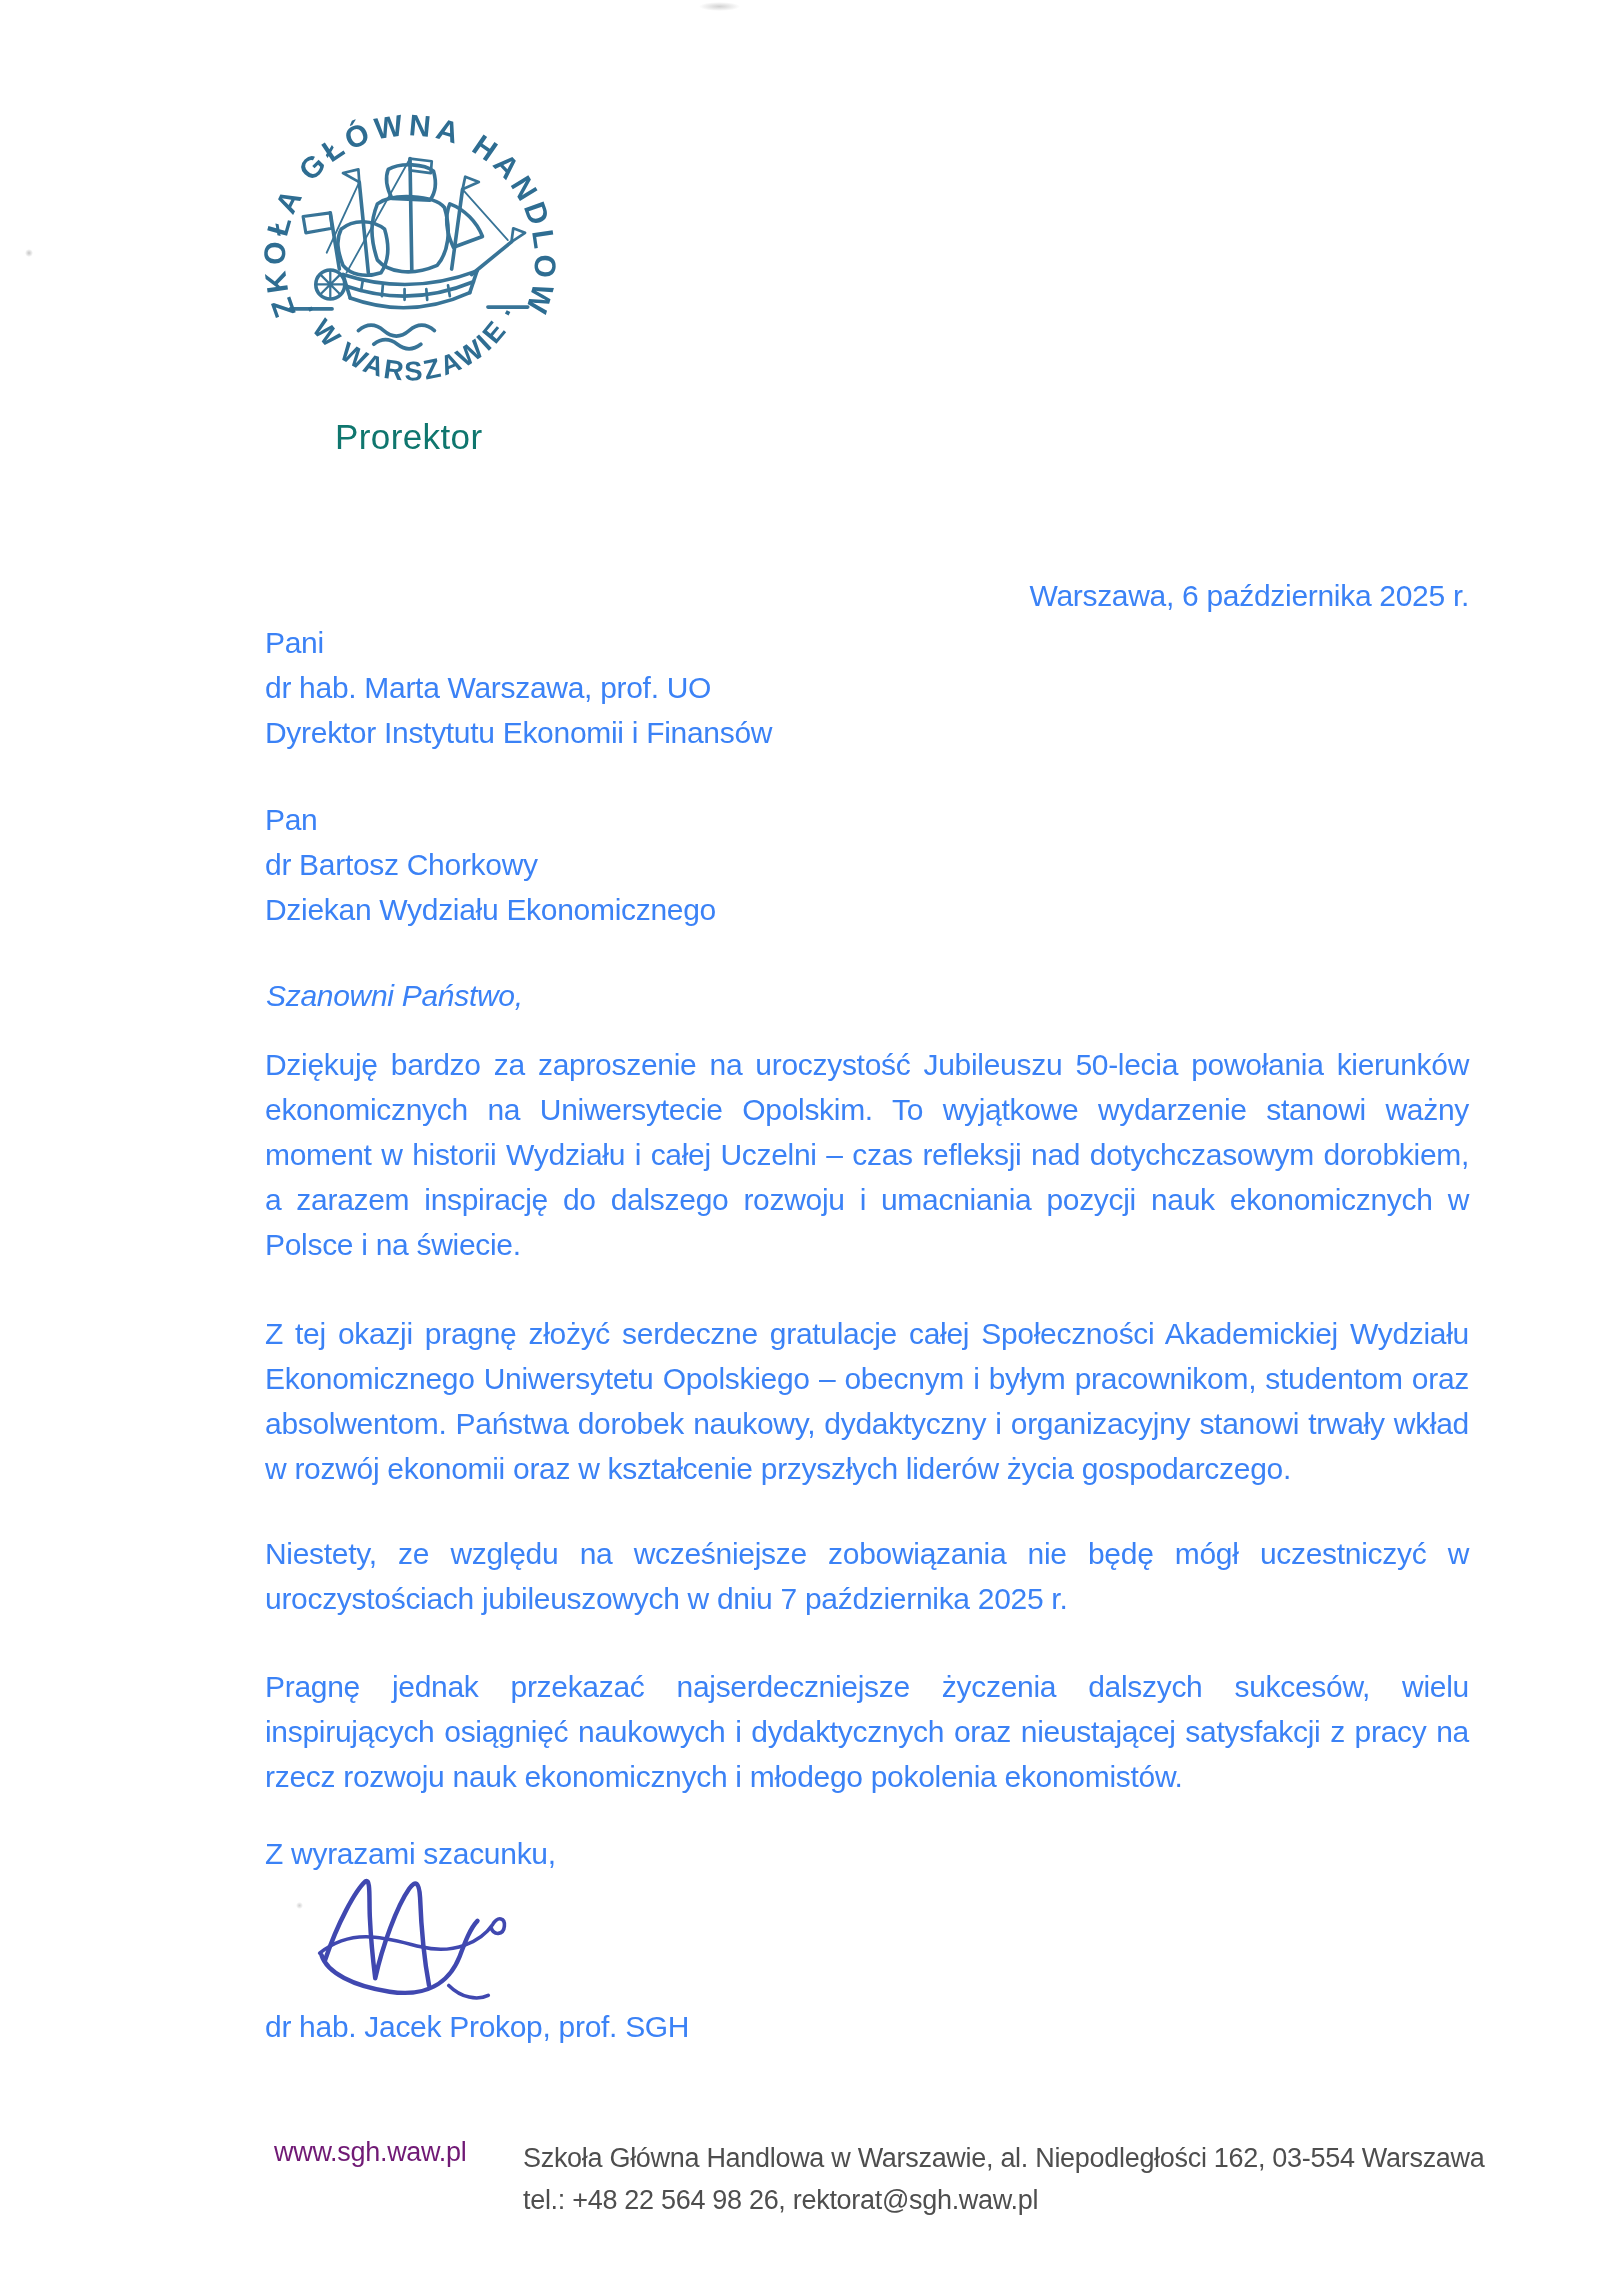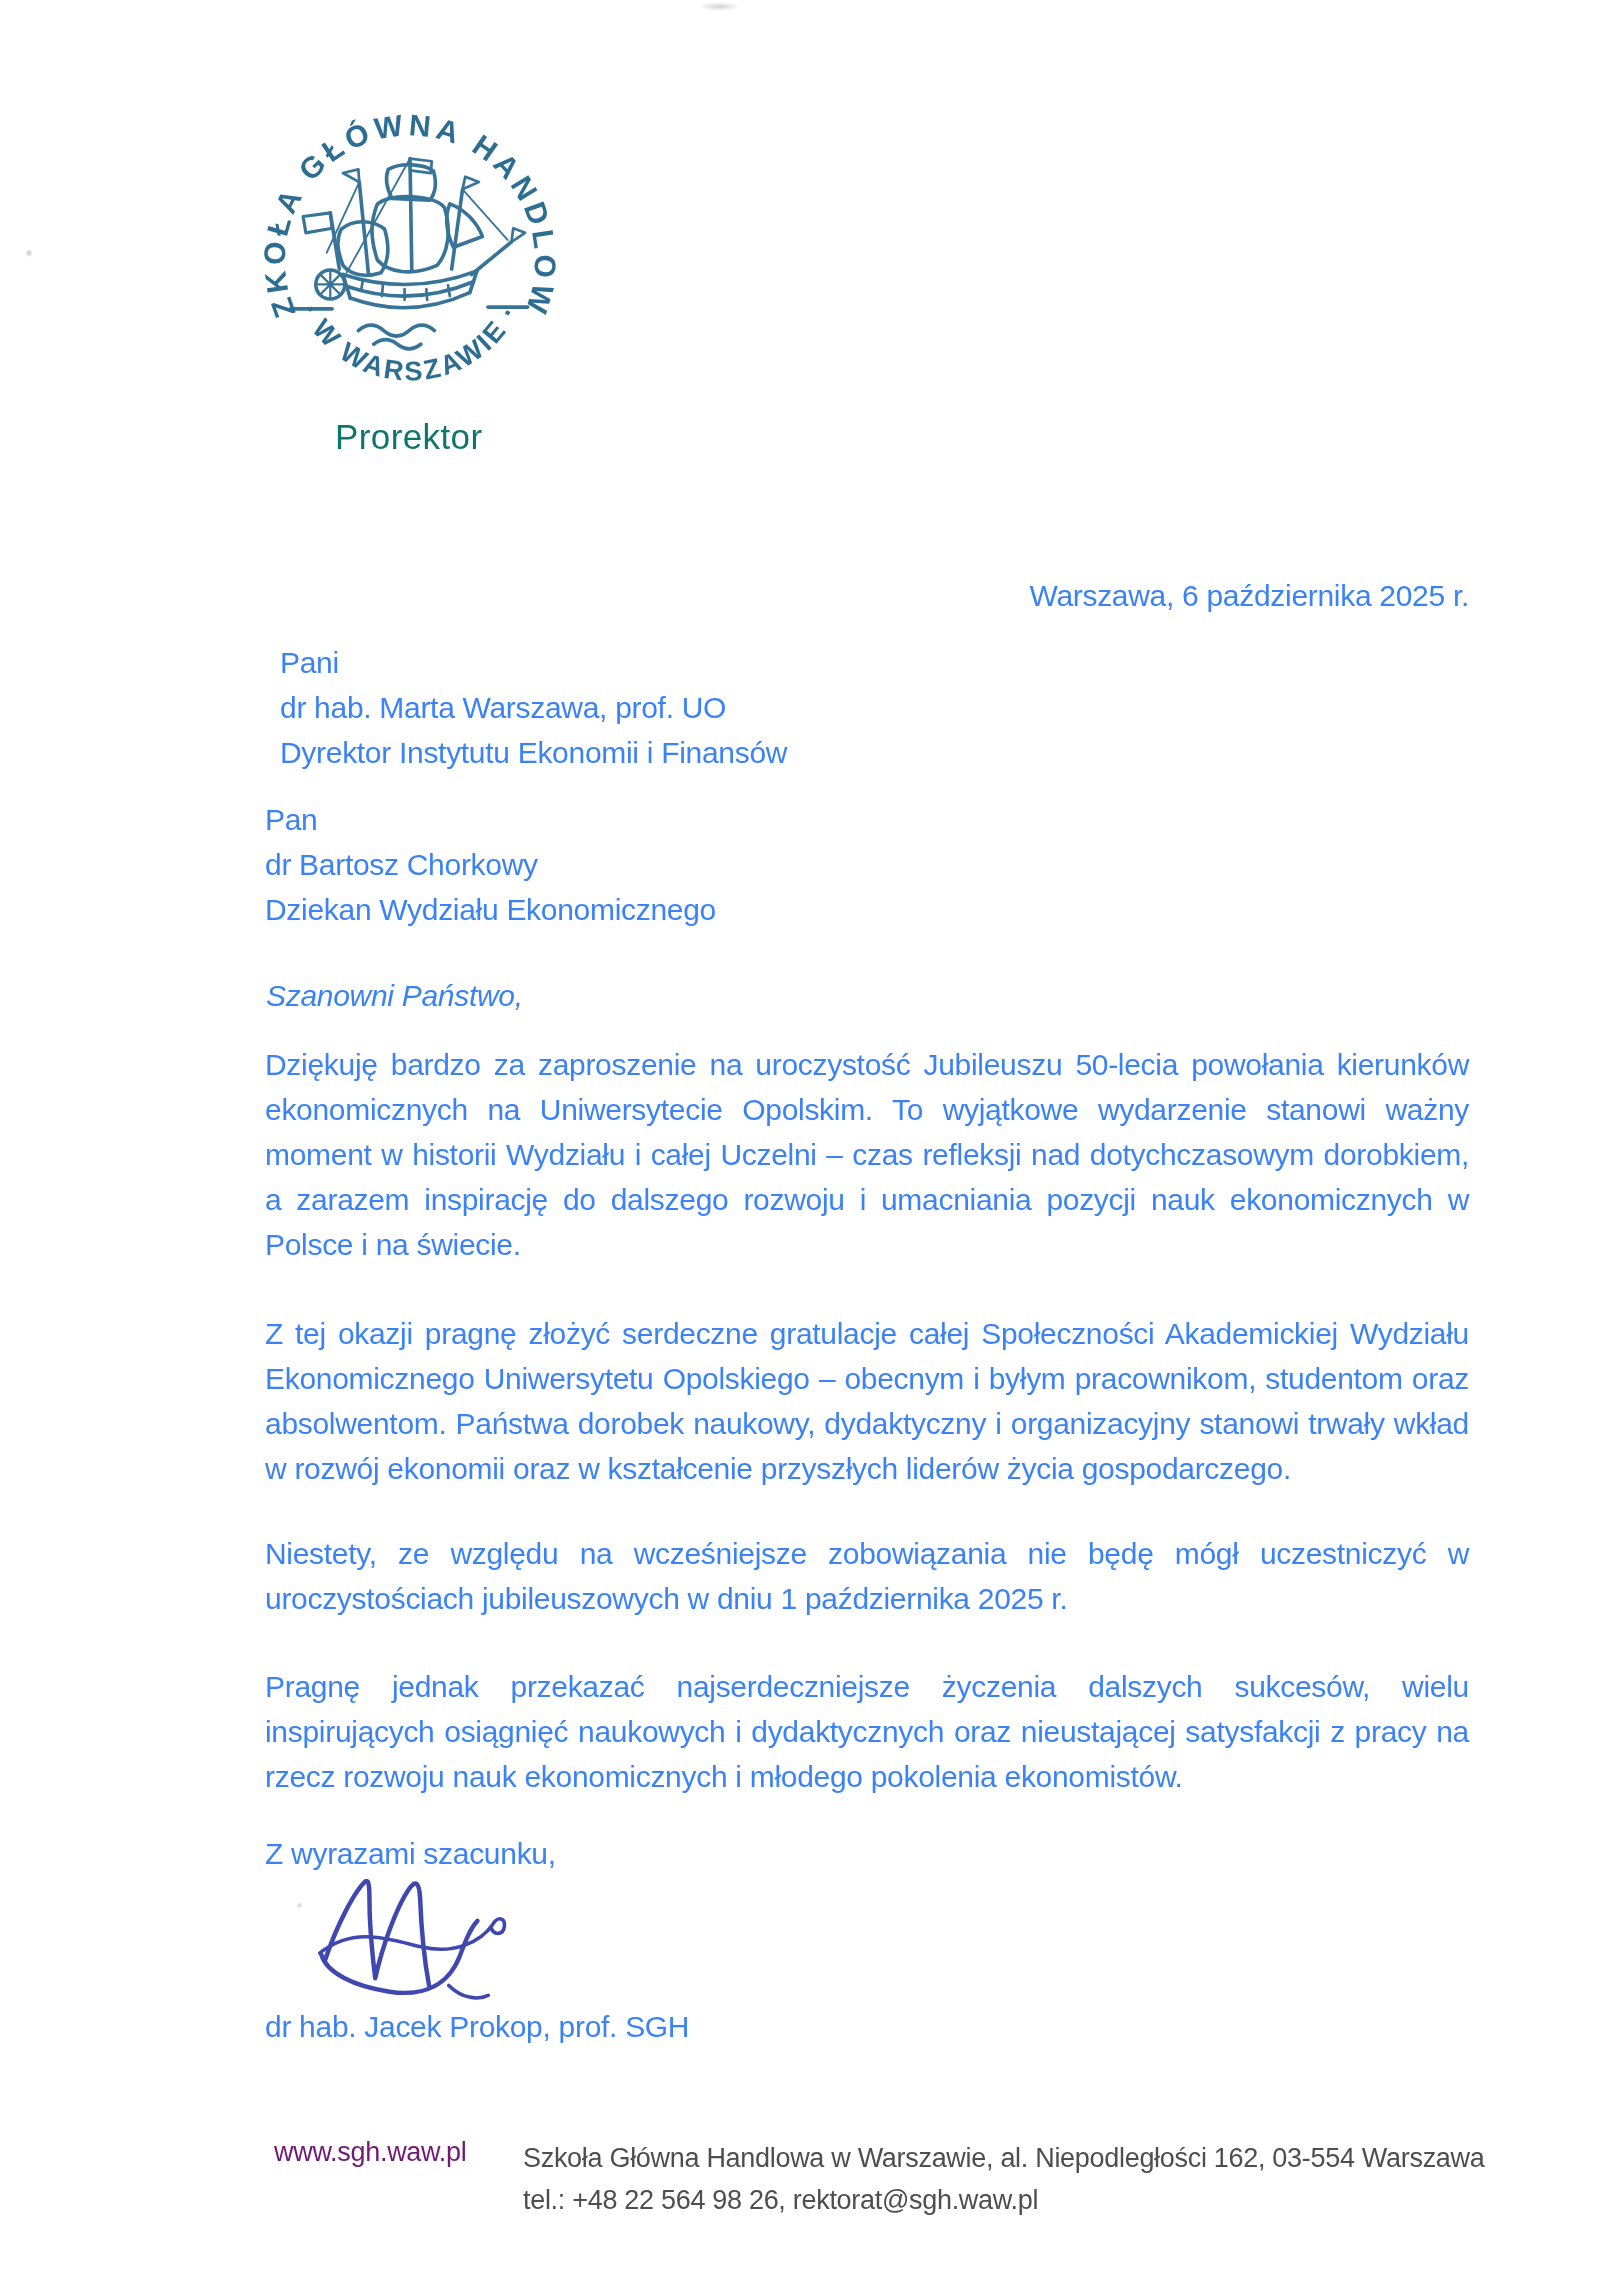--- a/index.html
+++ b/index.html
@@ -19,21 +19,21 @@
   .office {
     left: 335px; top: 417px;
     font-size: 35px; letter-spacing: 0.4px;
     color: #0f766e; font-weight: 400;
   }
 
   
   .bodytext { font-size: 30px; line-height: 45px; letter-spacing: -0.3px; color: #3b82f6; }
   .dateline { left: 265px; top: 573px; width: 1204px; text-align: right; }
   .recipient { left: 265px; }
-  .recip-1 { top: 640px; margin-left: 15px; }
+  .recip-1 { top: 620px; }
   .recip-2 { top: 797px; }
   .recipient span { display: block; }
   .salutation { left: 266px; top: 973px; font-style: italic; }
   .para { left: 265px; width: 1204px; text-align: justify; text-justify: inter-word; margin: 0; }
   .para-1 { top: 1042px; }
   .para-2 { top: 1311px; }
   .para-3 { top: 1531px; }
   .para-4 { top: 1664px; }
   .closing { left: 265px; top: 1831px; }
   .signer { left: 265px; top: 2004px; text-align: center; }
@@ -133,21 +133,21 @@
   <div class="abs bodytext recipient recip-2">
     <span>Pan</span>
     <span>dr Bartosz Chorkowy</span>
     <span>Dziekan Wydziału Ekonomicznego</span>
   </div>
 
   <div class="abs bodytext salutation">Szanowni Państwo,</div>
 
   <p class="abs bodytext para para-1">Dziękuję bardzo za zaproszenie na uroczystość Jubileuszu 50-lecia powołania kierunków ekonomicznych na Uniwersytecie Opolskim. To wyjątkowe wydarzenie stanowi ważny moment w historii Wydziału i całej Uczelni – czas refleksji nad dotychczasowym dorobkiem, a zarazem inspirację do dalszego rozwoju i umacniania pozycji nauk ekonomicznych w Polsce i na świecie.</p>
   <p class="abs bodytext para para-2">Z tej okazji pragnę złożyć serdeczne gratulacje całej Społeczności Akademickiej Wydziału Ekonomicznego Uniwersytetu Opolskiego – obecnym i byłym pracownikom, studentom oraz absolwentom. Państwa dorobek naukowy, dydaktyczny i organizacyjny stanowi trwały wkład w rozwój ekonomii oraz w kształcenie przyszłych liderów życia gospodarczego.</p>
-  <p class="abs bodytext para para-3">Niestety, ze względu na wcześniejsze zobowiązania nie będę mógł uczestniczyć w uroczystościach jubileuszowych w dniu 1 października 2025 r.</p>
+  <p class="abs bodytext para para-3">Niestety, ze względu na wcześniejsze zobowiązania nie będę mógł uczestniczyć w uroczystościach jubileuszowych w dniu 7 października 2025 r.</p>
   <p class="abs bodytext para para-4">Pragnę jednak przekazać najserdeczniejsze życzenia dalszych sukcesów, wielu inspirujących osiągnięć naukowych i dydaktycznych oraz nieustającej satysfakcji z pracy na rzecz rozwoju nauk ekonomicznych i młodego pokolenia ekonomistów.</p>
 
   <div class="abs bodytext closing">Z wyrazami szacunku,</div>
 
   <svg class="abs signature" viewBox="0 0 310 185" aria-hidden="true">
     <g fill="none" stroke="#2c35a8" stroke-linecap="round" stroke-linejoin="round" opacity="0.9">
       <path stroke-width="5" d="M58,104 C72,62 92,26 103,16 C109,12 107,34 108,56 C109,78 111,100 114,124
            C122,88 138,44 152,24 C159,14 163,17 164,34 C165,60 168,100 174,132"></path>
       <path stroke-width="4" d="M52,96 C90,66 128,80 165,89 C202,98 232,83 245,64 C251,54 259,57 258,66 C257,76 246,77 243,67"></path>
       <path stroke-width="5" d="M54,98 C60,118 90,133 130,139 C170,145 196,130 208,100 C214,84 220,68 228,60"></path>

